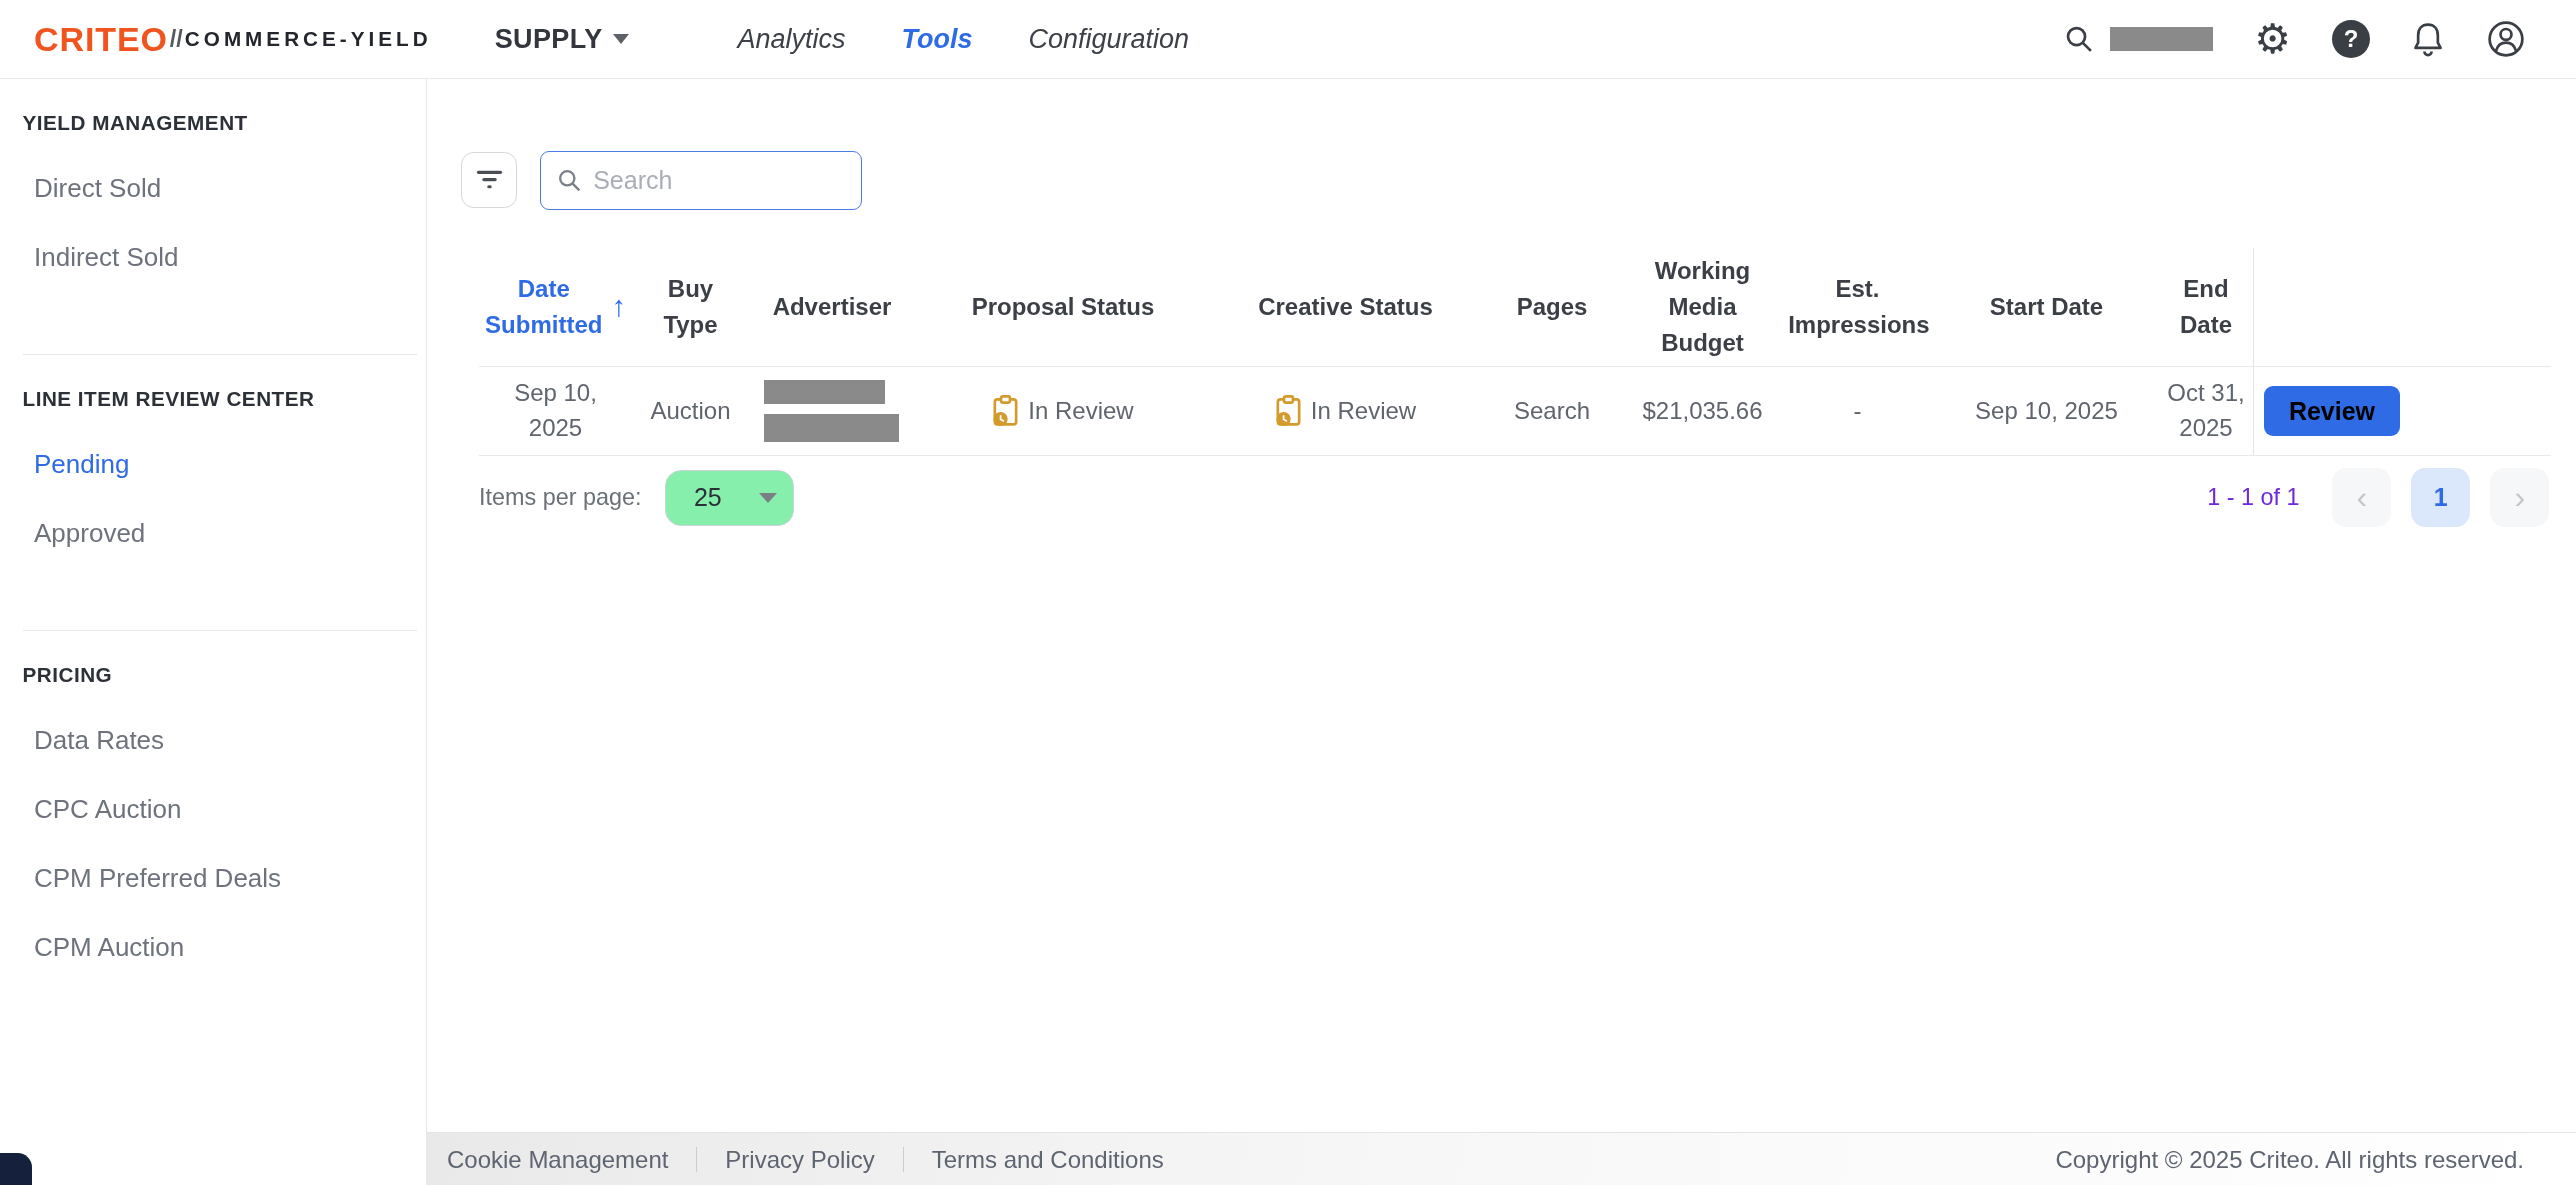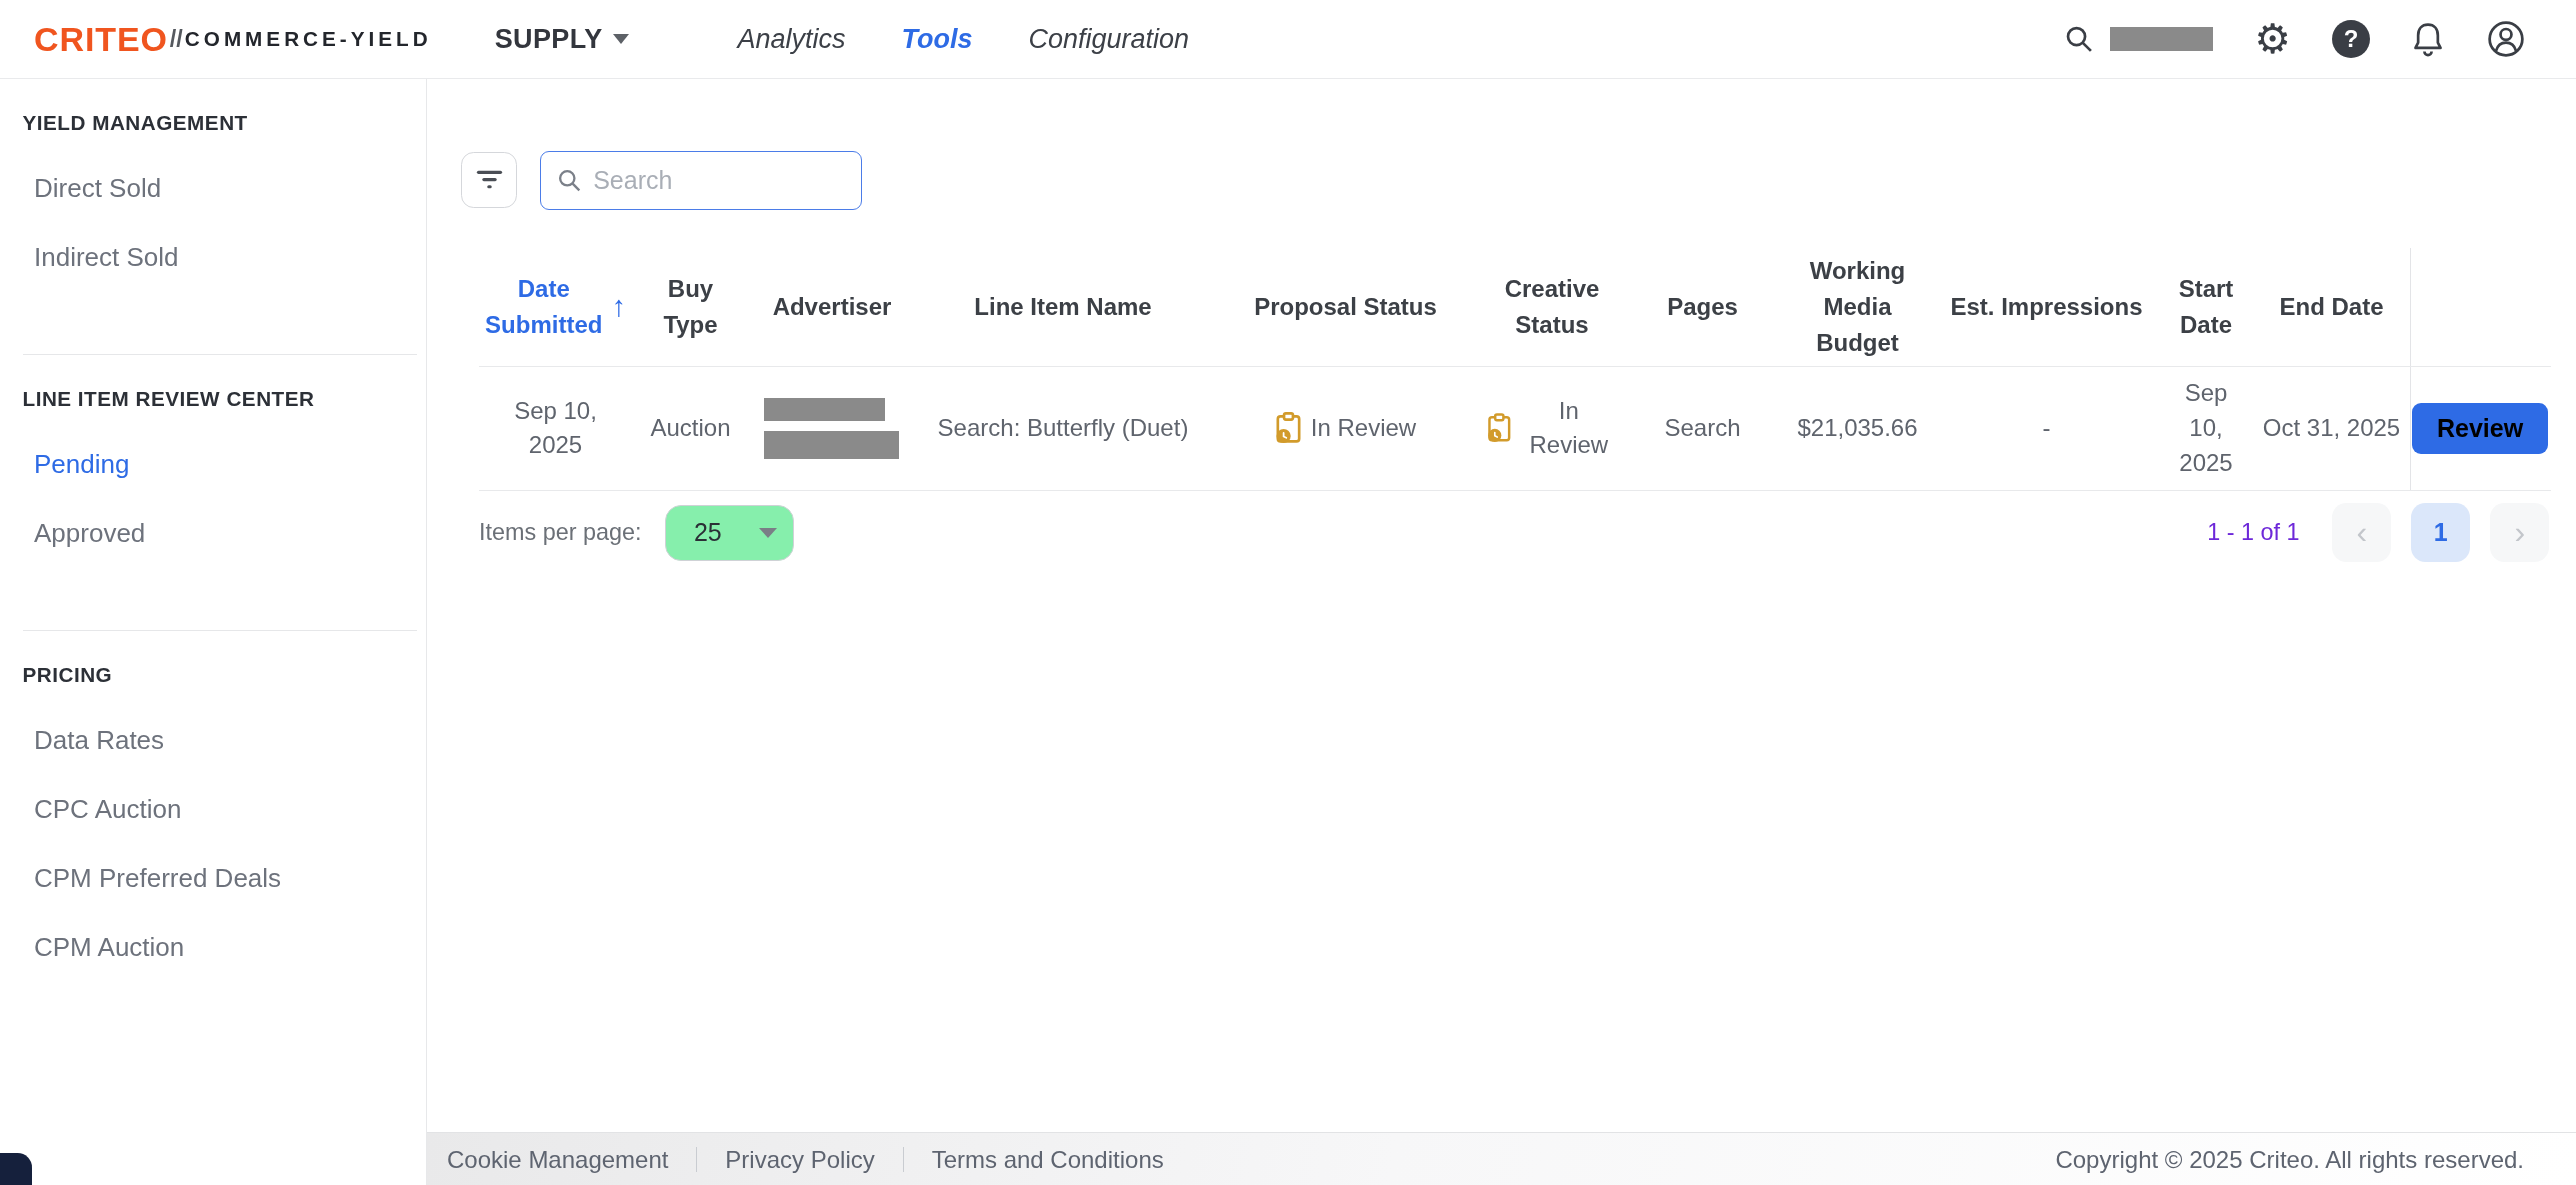--- a/index.html
+++ b/index.html
@@ -202,41 +202,39 @@
       </div>
 
       <div class="table">
         <div class="tgrid thead">
           <div class="th th-sorted">
             <span>Date Submitted</span>
             <span class="sort-arrow">↑</span>
           </div>
           <div class="th">Buy Type</div>
           <div class="th">Advertiser</div>
-          <div class="th">Line Item Name</div>
           <div class="th">Proposal Status</div>
           <div class="th">Creative Status</div>
           <div class="th">Pages</div>
           <div class="th">Working Media Budget</div>
           <div class="th">Est. Impressions</div>
           <div class="th">Start Date</div>
           <div class="th">End Date</div>
           <div class="th cell-action"></div>
         </div>
 
         <div class="tgrid trow">
           <div class="td">Sep 10, 2025</div>
           <div class="td">Auction</div>
           <div class="td">
             <span class="adv-redacted">
               <span class="redacted-block b1"></span>
               <span class="redacted-block b2"></span>
             </span>
           </div>
-          <div class="td">Search: Butterfly (Duet)</div>
           <div class="td">
             <span class="status-cell">
               <svg width="27" height="32" viewBox="0 0 30 36">
                 <rect x="3" y="5" width="24" height="28" rx="3" fill="none" stroke="#d29b2b" stroke-width="3"></rect>
                 <rect x="10" y="1.5" width="10" height="7" rx="2" fill="#ffffff" stroke="#d29b2b" stroke-width="3"></rect>
                 <circle cx="9.5" cy="27" r="8" fill="#d29b2b"></circle>
                 <path d="M9.5 23.5 L9.5 27.5 L12.5 29" stroke="#ffffff" stroke-width="2" fill="none" stroke-linecap="round"></path>
               </svg>
               <span>In Review</span>
             </span>

